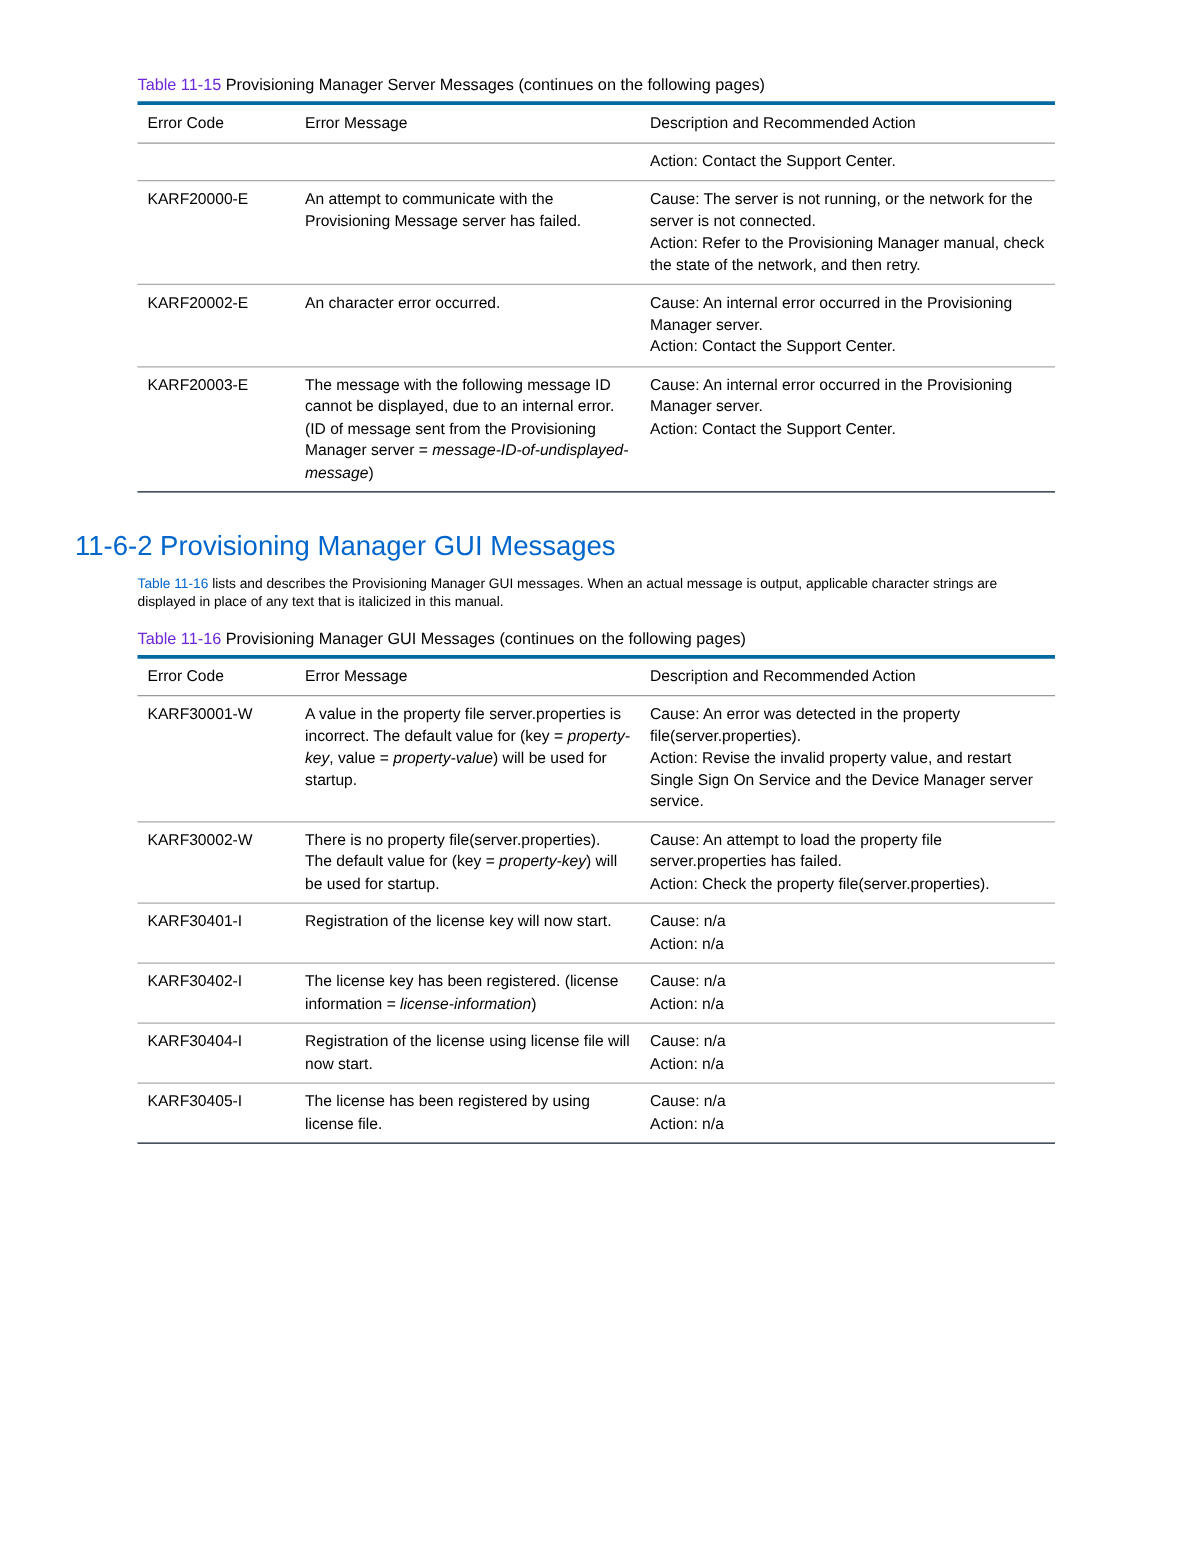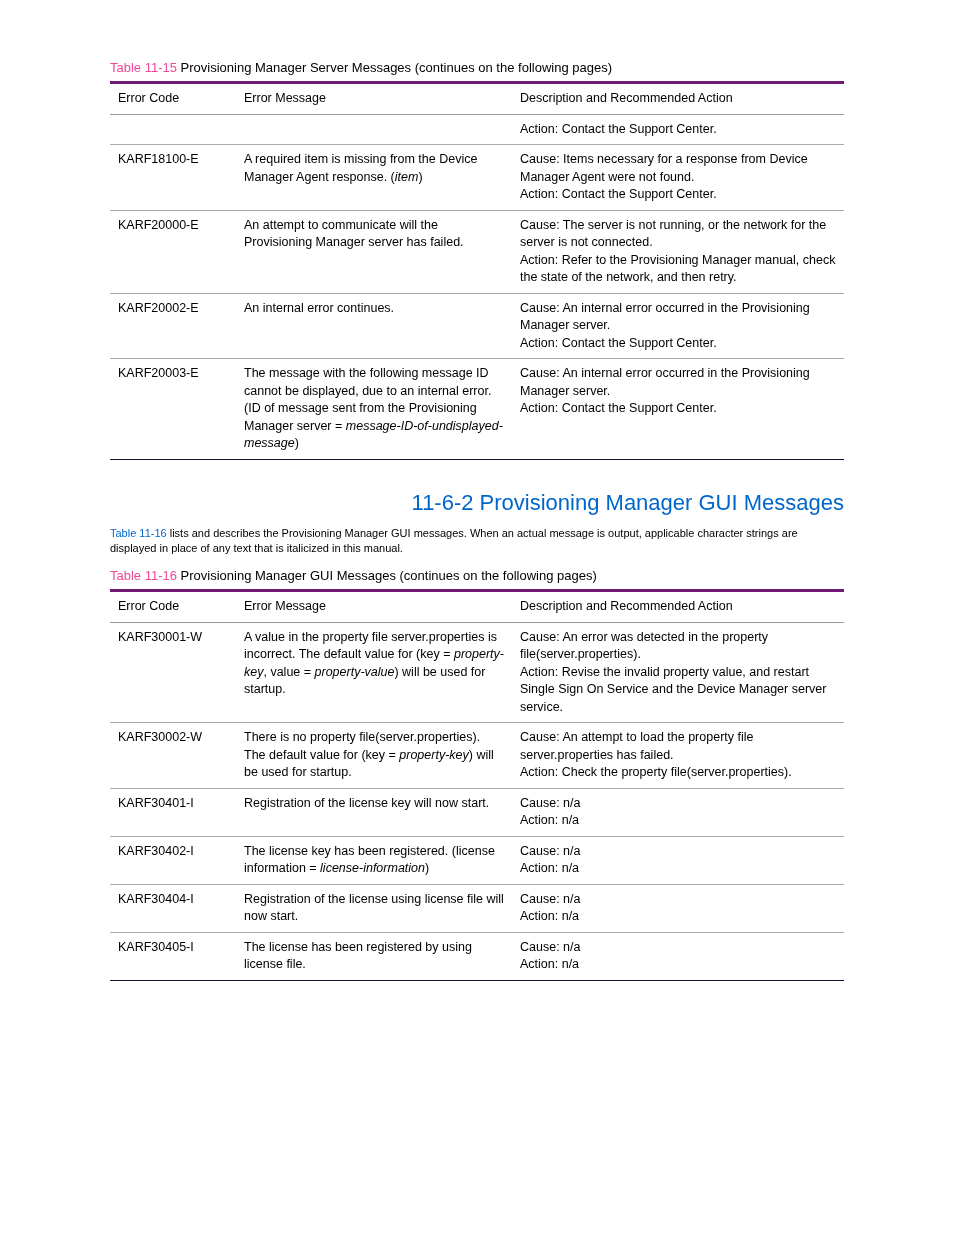--- a/index.html
+++ b/index.html
@@ -10,29 +10,29 @@
     padding: 60px 110px 40px 110px;
     background: #fff;
     width: 954px;
     box-sizing: border-box;
   }
   .table-caption {
     font-size: 13px;
     margin-bottom: 6px;
   }
   .table-caption .tlink {
-    color: #ec4899;
+    color: #6d28d9;
   }
   table {
     border-collapse: collapse;
     width: 100%;
     margin-bottom: 26px;
   }
   table thead tr {
-    border-top: 3px solid #701a75;
+    border-top: 3px solid #0369a1;
   }
   table tbody {
     border-bottom: 1px solid #0f172a;
   }
   th, td {
     text-align: left;
     vertical-align: top;
     padding: 6px 8px;
     font-size: 12.5px;
     line-height: 1.4;
@@ -45,21 +45,20 @@
     border-top: 1px solid #aaa;
   }
   .col-code { width: 110px; }
   .col-msg  { width: 260px; }
   .col-desc { }
   h2.section {
     font-size: 22px;
     font-weight: normal;
     color: #0066cc;
     margin: 30px 0 10px -50px;
-    text-align: right;
   }
   .para {
     font-size: 11px;
     line-height: 1.4;
     margin-bottom: 12px;
   }
   .para .tlink { color: #0066cc; }
   .ital { font-style: italic; }
   .noborder-top td { border-top: none; }
 </style>
@@ -78,32 +77,27 @@
       <th class="col-desc">Description and Recommended Action</th>
     </tr>
   </thead>
   <tbody id="t15body">
       <tr class="noborder-top">
         <td></td>
         <td></td>
         <td>Action: Contact the Support Center.</td>
       </tr>
       <tr>
-        <td>KARF18100-E</td>
-        <td>A required item is missing from the Device Manager Agent response. (<span class="ital">item</span>)</td>
-        <td>Cause: Items necessary for a response from Device Manager Agent were not found.<br>Action: Contact the Support Center.</td>
-      </tr>
-      <tr>
         <td>KARF20000-E</td>
-        <td>An attempt to communicate will the Provisioning Manager server has failed.</td>
+        <td>An attempt to communicate with the Provisioning Message server has failed.</td>
         <td>Cause: The server is not running, or the network for the server is not connected.<br>Action: Refer to the Provisioning Manager manual, check the state of the network, and then retry.</td>
       </tr>
       <tr>
         <td>KARF20002-E</td>
-        <td>An internal error continues.</td>
+        <td>An character error occurred.</td>
         <td>Cause: An internal error occurred in the Provisioning Manager server.<br>Action: Contact the Support Center.</td>
       </tr>
       <tr>
         <td>KARF20003-E</td>
         <td>The message with the following message ID cannot be displayed, due to an internal error. (ID of message sent from the Provisioning Manager server = <span class="ital">message-ID-of-undisplayed-message</span>)</td>
         <td>Cause: An internal error occurred in the Provisioning Manager server.<br>Action: Contact the Support Center.</td>
       </tr>
     </tbody>
 </table>
 

